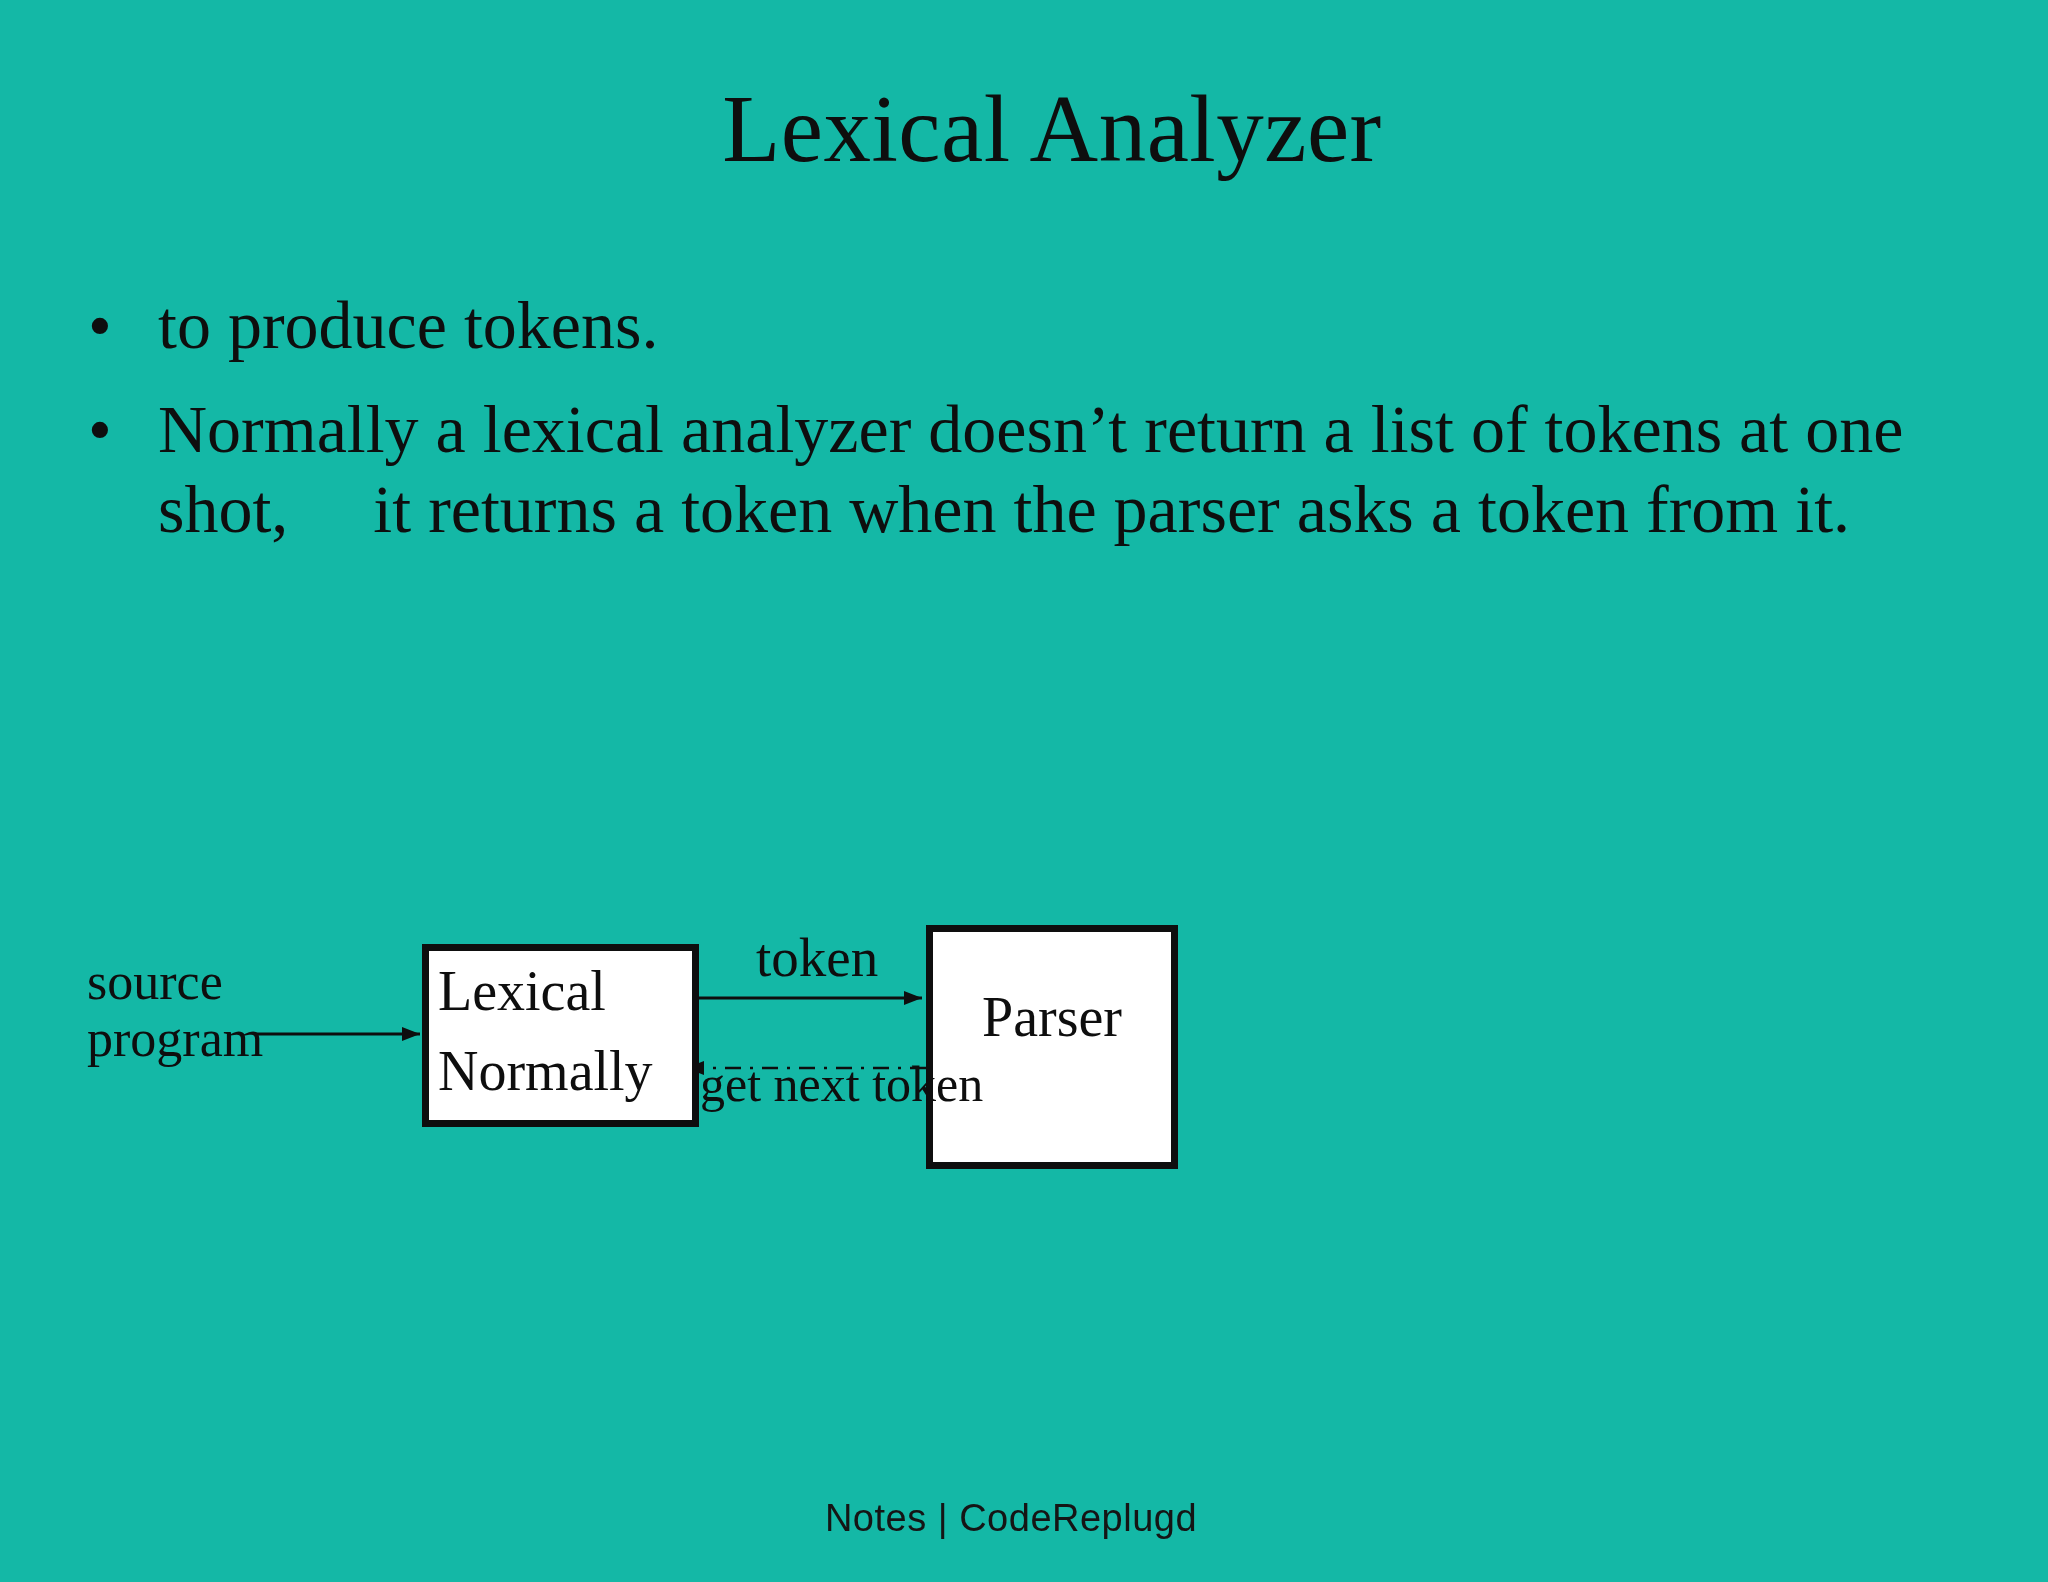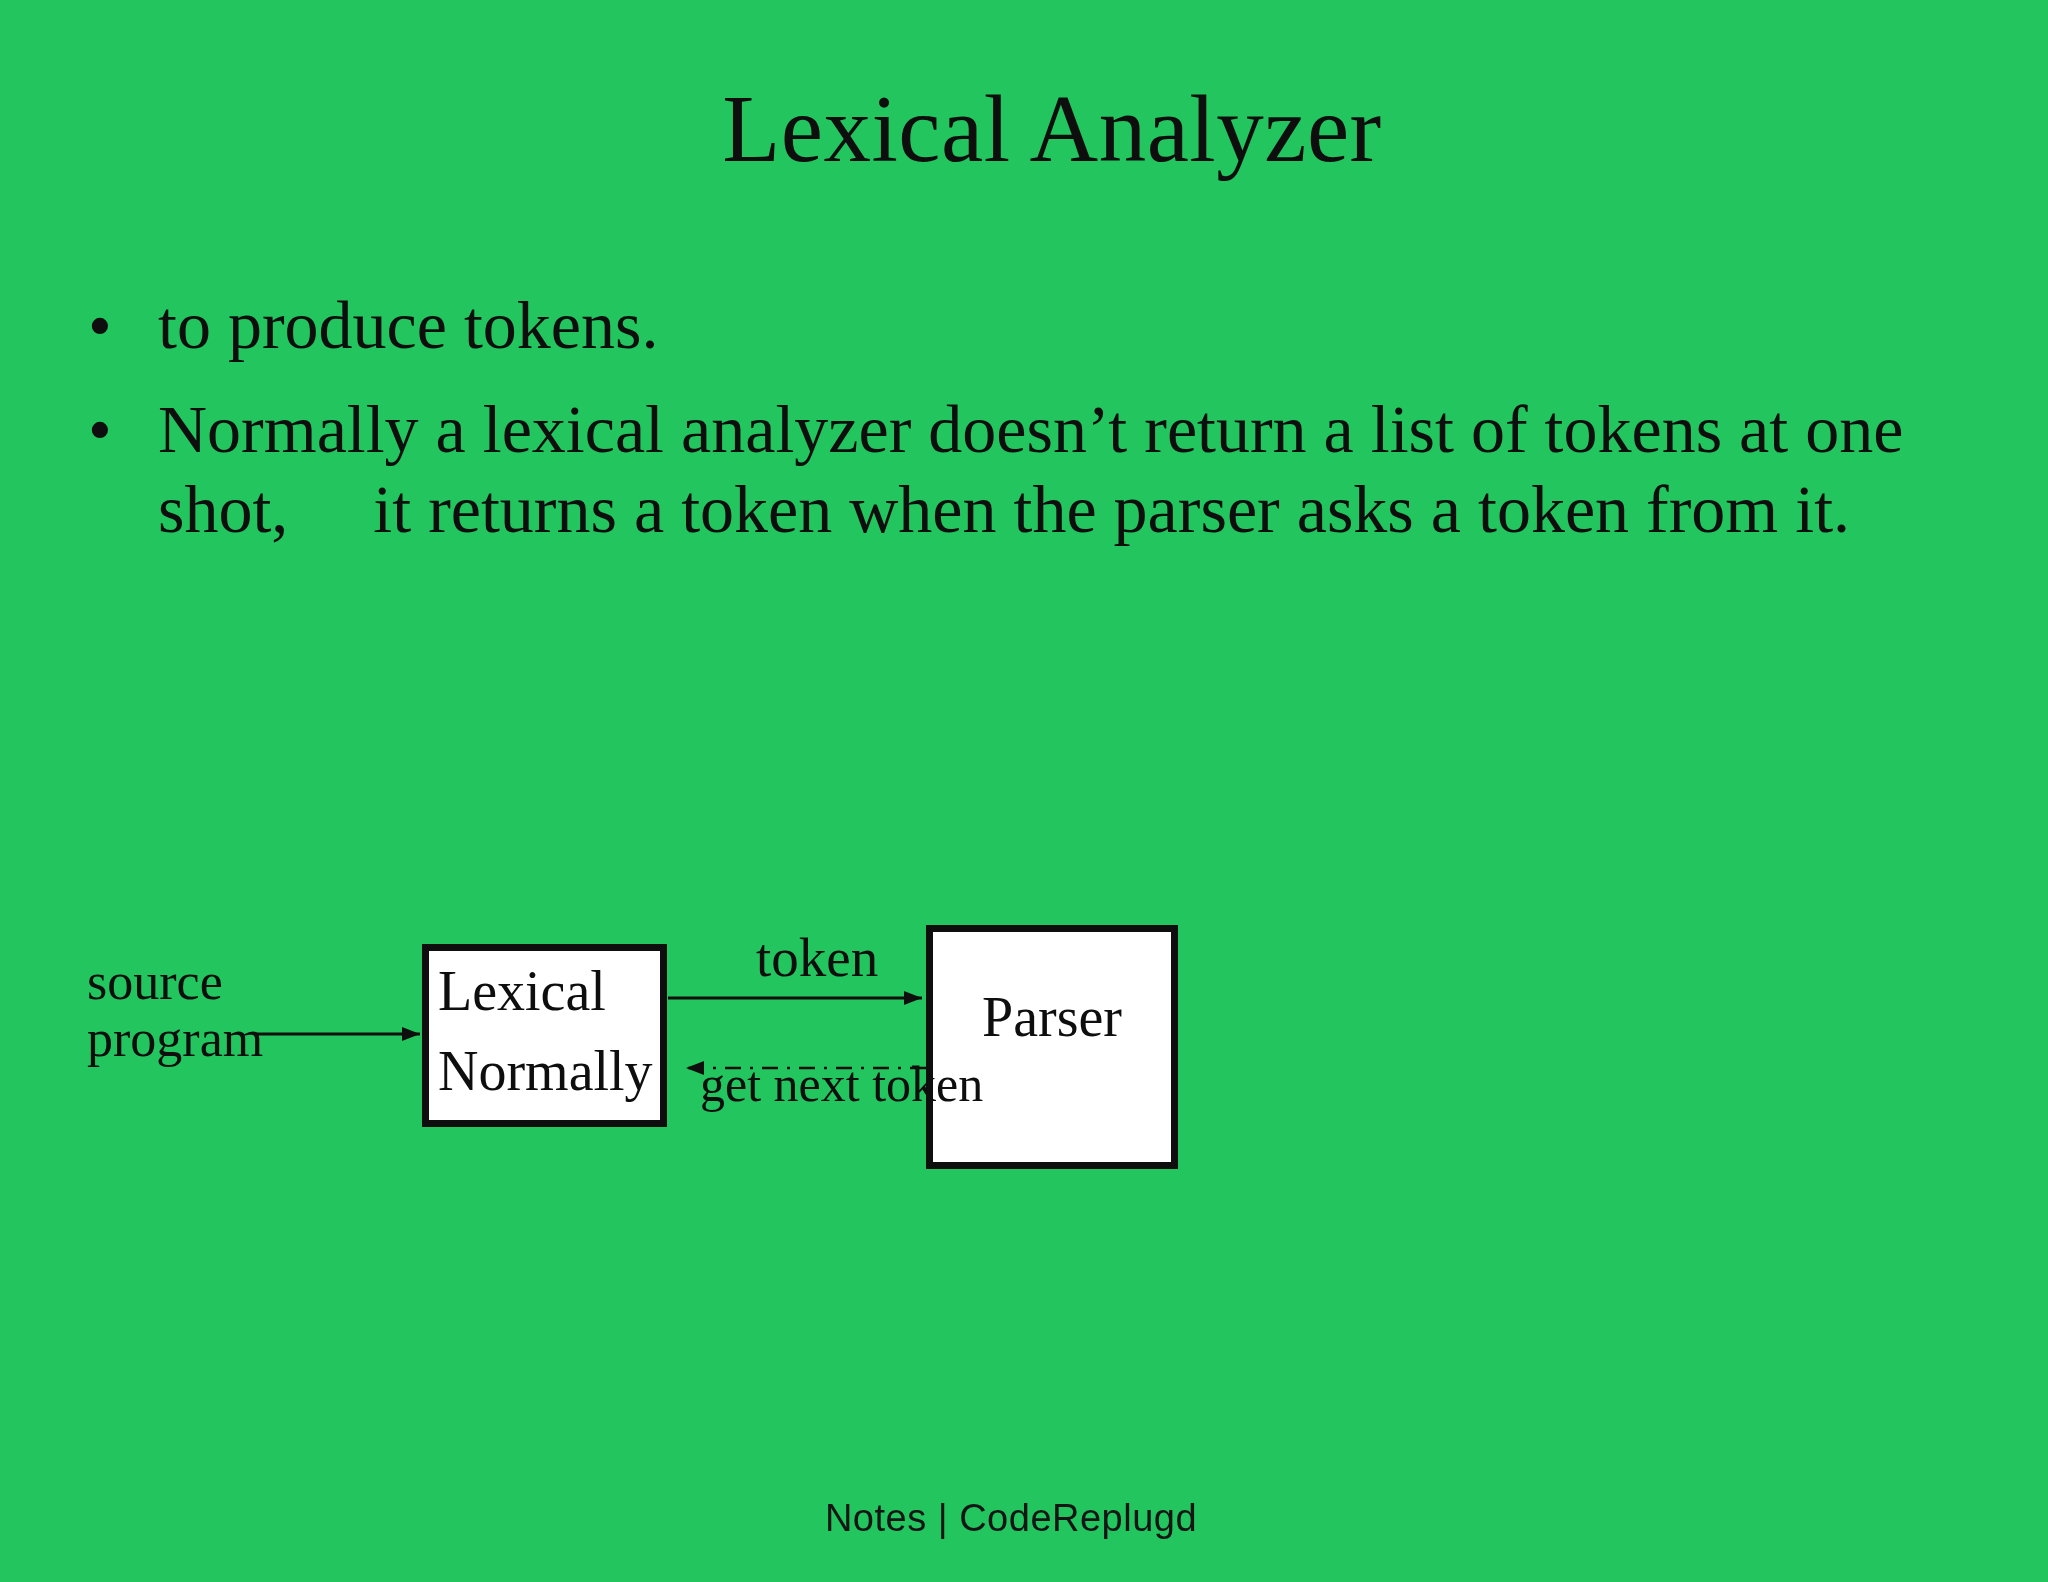--- a/index.html
+++ b/index.html
@@ -3,21 +3,21 @@
 <meta charset="utf-8">
 <style>
   * { margin: 0; padding: 0; box-sizing: border-box; }
   html, body { background: #ffffff; }
   body { width: 2048px; }
 
   .slide {
     position: relative;
     width: 2048px;
     height: 1582px;
-    background: #22c55e;
+    background: #14b8a6;
     color: #0e0e0e;
     font-family: "Liberation Serif", "DejaVu Serif", serif;
     overflow: hidden;
   }
 
   
   .title {
     position: absolute;
     top: 72px;
     left: 0;
@@ -66,21 +66,21 @@
   .src-label span { display: block; }
 
   .dbox {
     position: absolute;
     border: 7px solid #0e0e0e;
     background: #ffffff;
   }
   .la-box {
     left: 422px;
     top: 912px;
-    width: 245px;
+    width: 277px;
     height: 183px;
     padding: 0 0 0 9px;
     font-size: 56px;
     line-height: 80px;
   }
   .la-box span { display: block; white-space: nowrap; }
 
   .parser-box {
     left: 926px;
     top: 893px;

